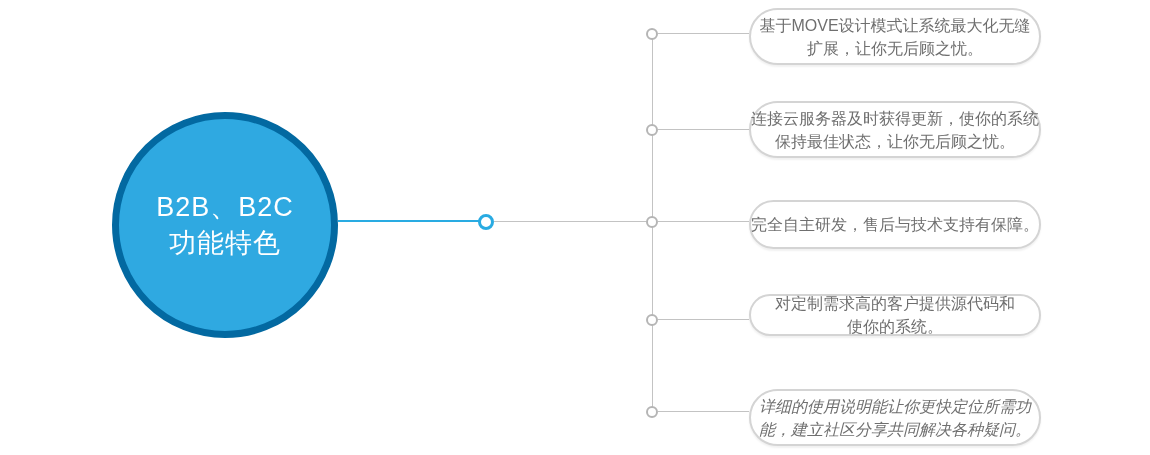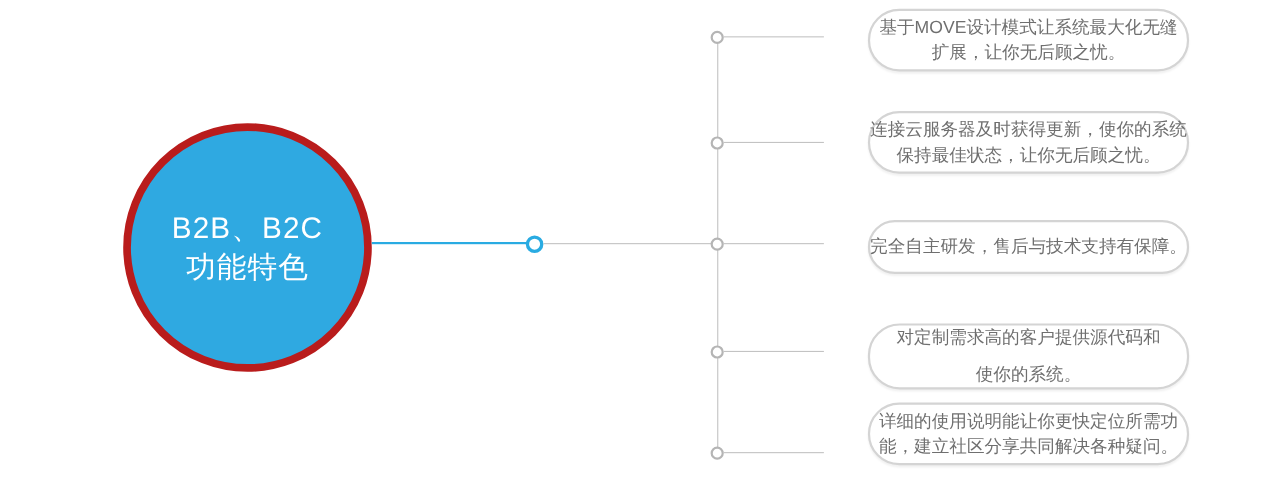--- a/index.html
+++ b/index.html
@@ -10,21 +10,21 @@
     font-family: "Liberation Sans", "DejaVu Sans", sans-serif;
   }
   .stage { position: absolute; left: 0; top: 0; width: 1150px; height: 455px; }
 
   
   .hub {
     position: absolute; left: 112px; top: 112px;
     width: 226px; height: 226px;
     border-radius: 50%;
     background: #2fa9e1;
-    border: 7px solid #b91c1c;
+    border: 7px solid #0369a1;
     display: flex; flex-direction: column;
     align-items: center; justify-content: center;
     text-align: center;
     color: #ffffff;
     font-size: 27px; line-height: 36px;
     letter-spacing: 1px;
   }
   .hub span { display: block; }
 
   
@@ -64,28 +64,27 @@
     background: #ffffff;
     border: 2px solid #d4d4d4;
     border-radius: 29px;
     box-shadow: 0 2px 2px rgba(0,0,0,0.06);
     display: flex; flex-direction: column;
     align-items: center; justify-content: center;
     text-align: center;
     color: #6f6f6f;
     font-size: 16px; line-height: 23px;
     padding: 0 18px;
-    margin-left: 40px;
   }
   .bubble span { display: block; white-space: nowrap; }
   .bubble.b1 { top: 8px;   height: 57px; }
   .bubble.b2 { top: 101px; height: 57px; }
   .bubble.b3 { top: 200px; height: 49px; }
-  .bubble.b4 { top: 294px; height: 60px; justify-content: space-between; }
-  .bubble.b5 { top: 366px; height: 57px; }
+  .bubble.b4 { top: 294px; height: 42px; }
+  .bubble.b5 { top: 389px; height: 57px; font-style: italic; }
 </style>
 </head>
 <body>
 
 <div class="stage">
 
   <div class="hub">
     <span>B2B、B2C</span>
     <span>功能特色</span>
   </div>

